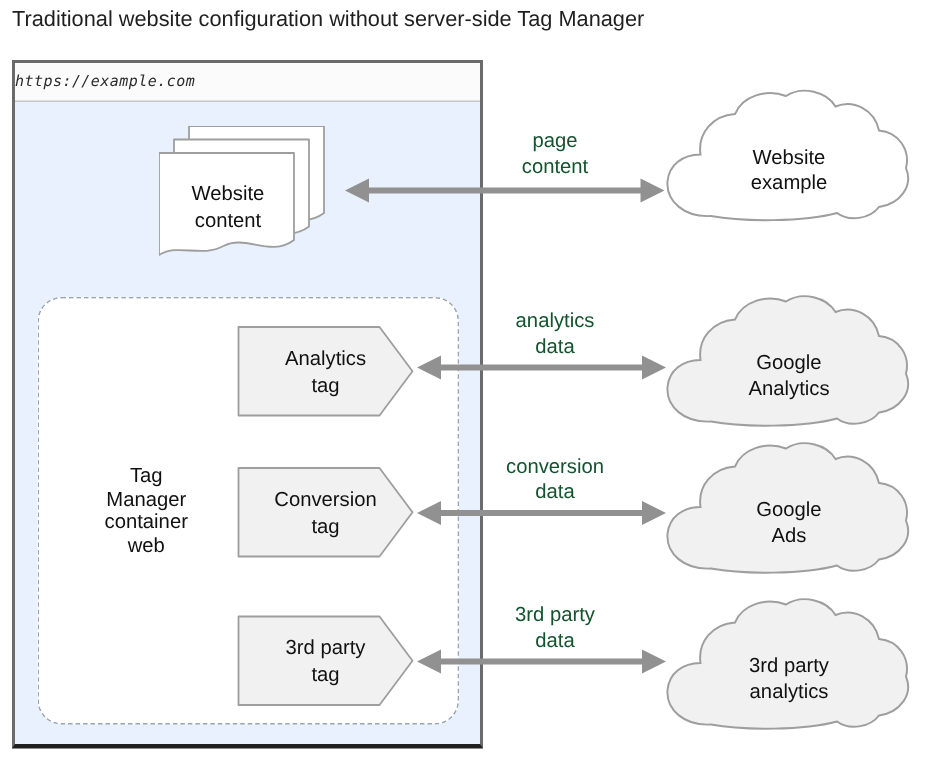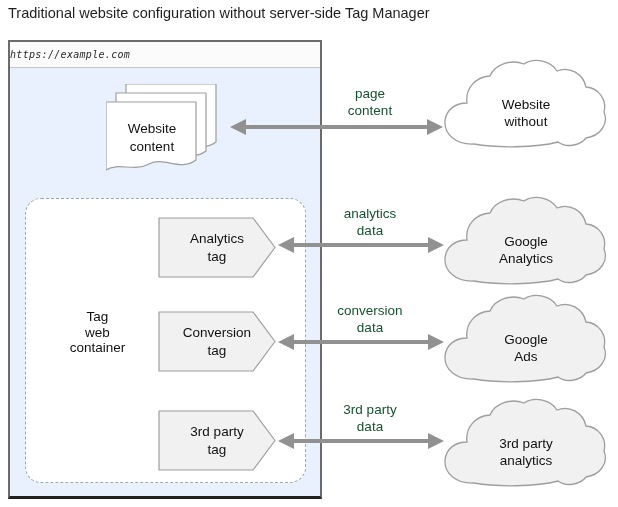--- a/index.html
+++ b/index.html
@@ -76,22 +76,23 @@
 
   <div class="window">
     <div class="titlebar">
       <span class="url">https://example.com</span>
     </div>
   </div>
 
   <div class="tm-container"></div>
   <div class="tm-label">
     <span>Tag</span>
+    <span>Manager</span>
+    <span>container</span>
     <span>web</span>
-    <span>container</span>
   </div>
 
   <svg class="pages-svg" width="112" height="96" viewBox="0 0 112 96">
     <g fill="#ffffff" stroke="#9e9e9e" stroke-width="1.2" stroke-linejoin="round">
       <path transform="translate(20,0)" d="M0 0 H90 V58 C74 70 58 54 43 62 C28 70 13 60 0 68 Z"></path>
       <path transform="translate(10,9)" d="M0 0 H90 V58 C74 70 58 54 43 62 C28 70 13 60 0 68 Z"></path>
       <path transform="translate(0,18)" d="M0 0 H90 V58 C74 70 58 54 43 62 C28 70 13 60 0 68 Z"></path>
     </g>
   </svg>
   <div class="wc-label">
@@ -166,21 +167,21 @@
     <polygon points="0,11 16,3 16,19" fill="#919191"></polygon>
     <polygon points="166,11 150,3 150,19" fill="#919191"></polygon>
   </svg>
 
   <div class="cloud" style="top:60px">
     <svg viewBox="0 0 172 92">
       <path stroke="#9e9e9e" stroke-width="1.3" d="M34 84 C16 85 4 74 5 61 C6 50 15 43 27 43 C25 29 35 17 50 16 C55 4 71 -1 84 4 C95 -3 111 1 117 11 C129 6 143 13 146 27 C159 28 167 40 164 52 C169 64 160 76 146 78 C140 86 126 88 118 82 C96 88 56 88 34 84 Z" fill="#ffffff"></path>
     </svg>
     <div class="cloud-label">
       <span>Website</span>
-      <span>without</span>
+      <span>example</span>
     </div>
   </div>
 
   <div class="cloud" style="top:197px">
     <svg viewBox="0 0 172 92">
       <path stroke="#9e9e9e" stroke-width="1.3" d="M34 84 C16 85 4 74 5 61 C6 50 15 43 27 43 C25 29 35 17 50 16 C55 4 71 -1 84 4 C95 -3 111 1 117 11 C129 6 143 13 146 27 C159 28 167 40 164 52 C169 64 160 76 146 78 C140 86 126 88 118 82 C96 88 56 88 34 84 Z" fill="#f1f1f1"></path>
     </svg>
     <div class="cloud-label">
       <span>Google</span>
       <span>Analytics</span>

